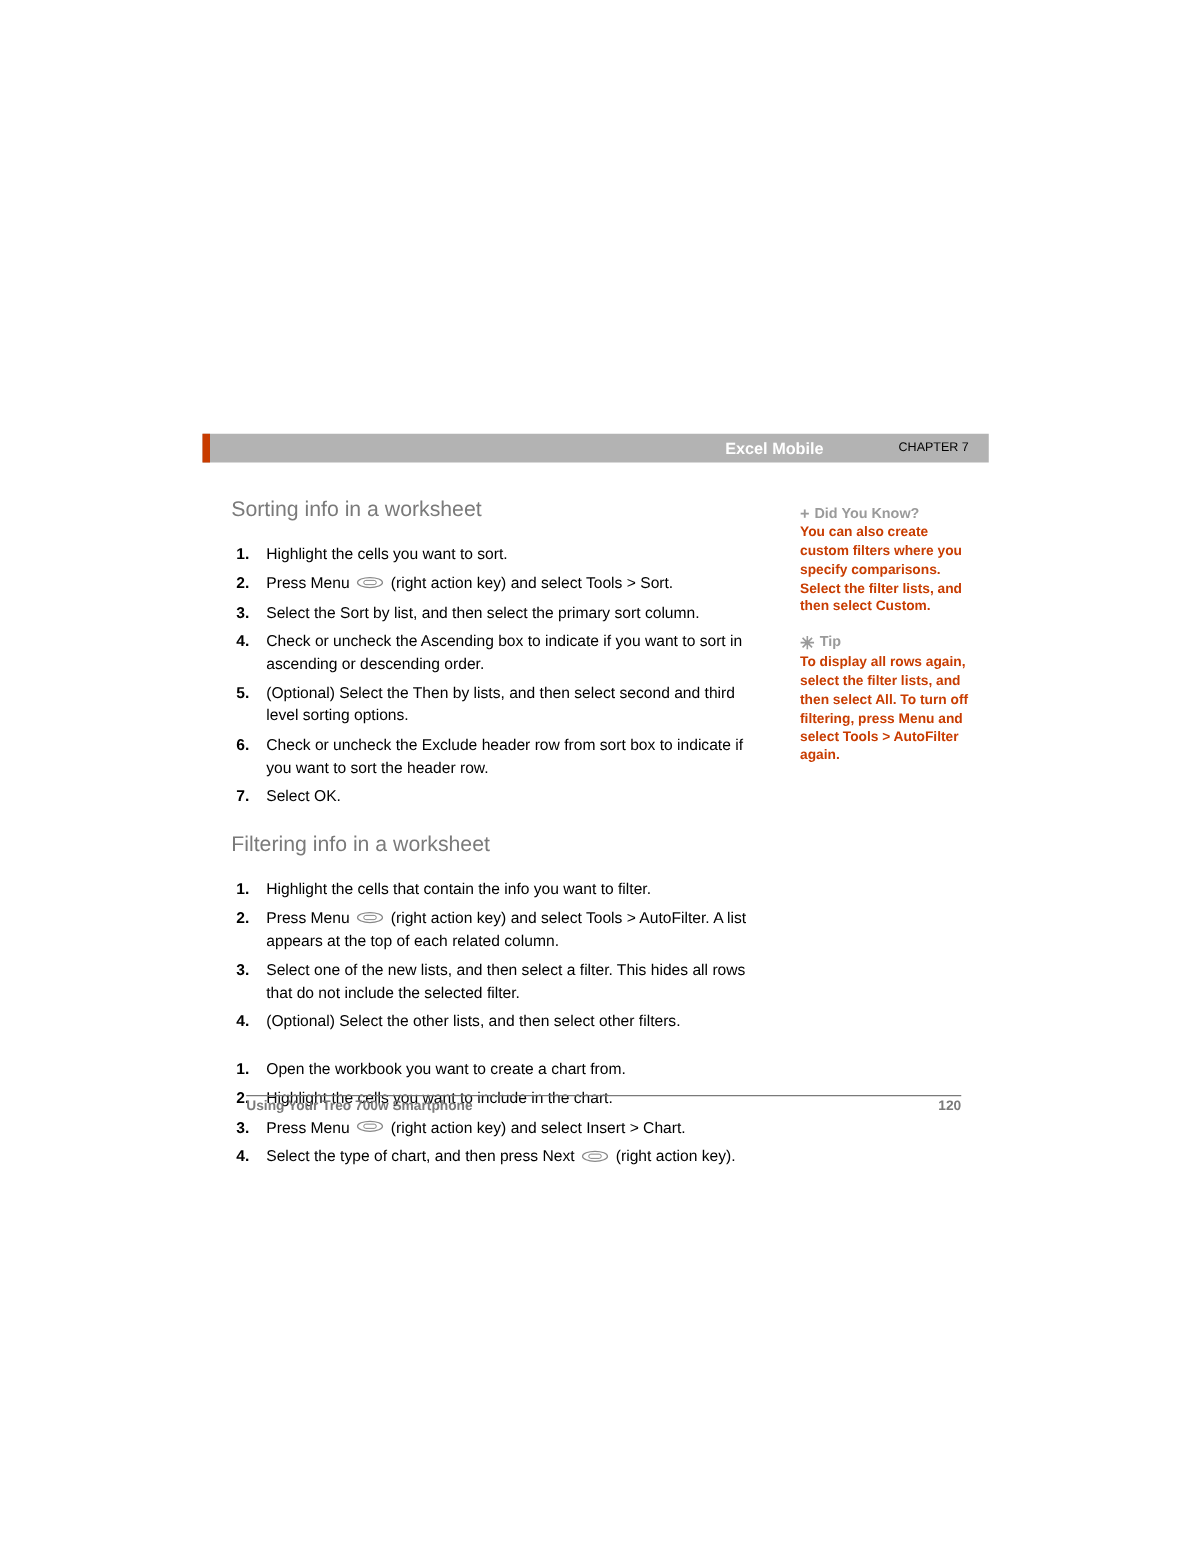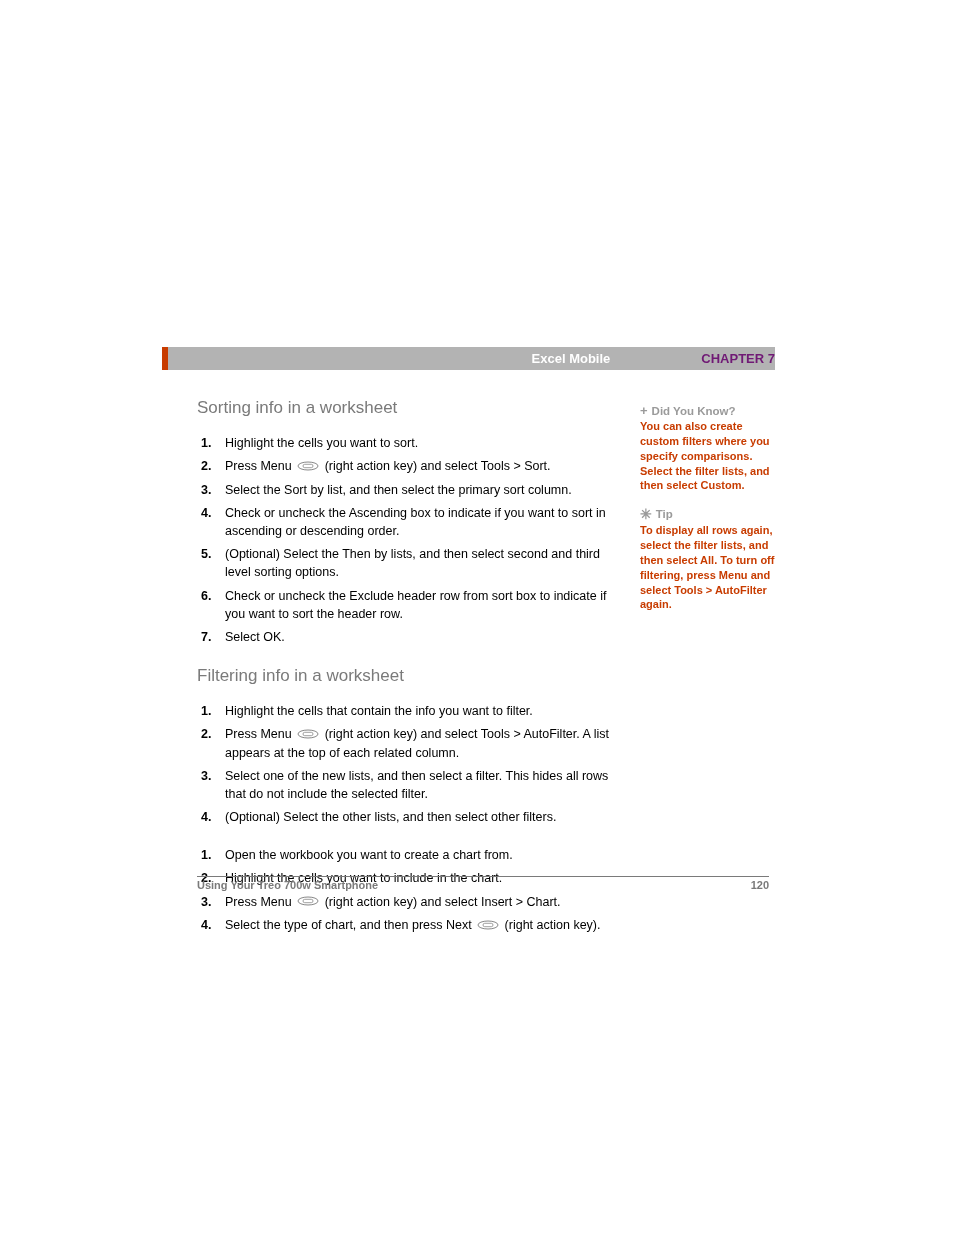--- a/index.html
+++ b/index.html
@@ -18,39 +18,39 @@
   .headerbar {
     position: absolute;
     top: 347px;
     left: 162px;
     width: 607px;
     height: 23px;
     background: #b3b3b3;
     display: flex;
     align-items: center;
     justify-content: flex-end;
+    padding-right: 16px;
     box-sizing: content-box;
     border-left: 6px solid #c83c00;
-    gap: 31px;
   }
   .headerbar .hb-left {
     color: #ffffff;
     font-weight: bold;
     font-size: 13px;
     margin-right: 60px;
   }
   .headerbar .hb-right {
-    color: #701a75;
-    font-weight: bold;
-    font-size: 13px;
+    color: #000000;
+    font-weight: normal;
+    font-size: 10px;
   }
   .main {
     position: absolute;
     top: 398px;
-    left: 197px;
+    left: 185px;
     width: 415px;
   }
   .section-title {
     font-size: 17px;
     color: #7a7a7a;
     margin: 0 0 8px 0;
     font-weight: normal;
   }
   ol.steps {
     margin: 16px 0 20px 0;

